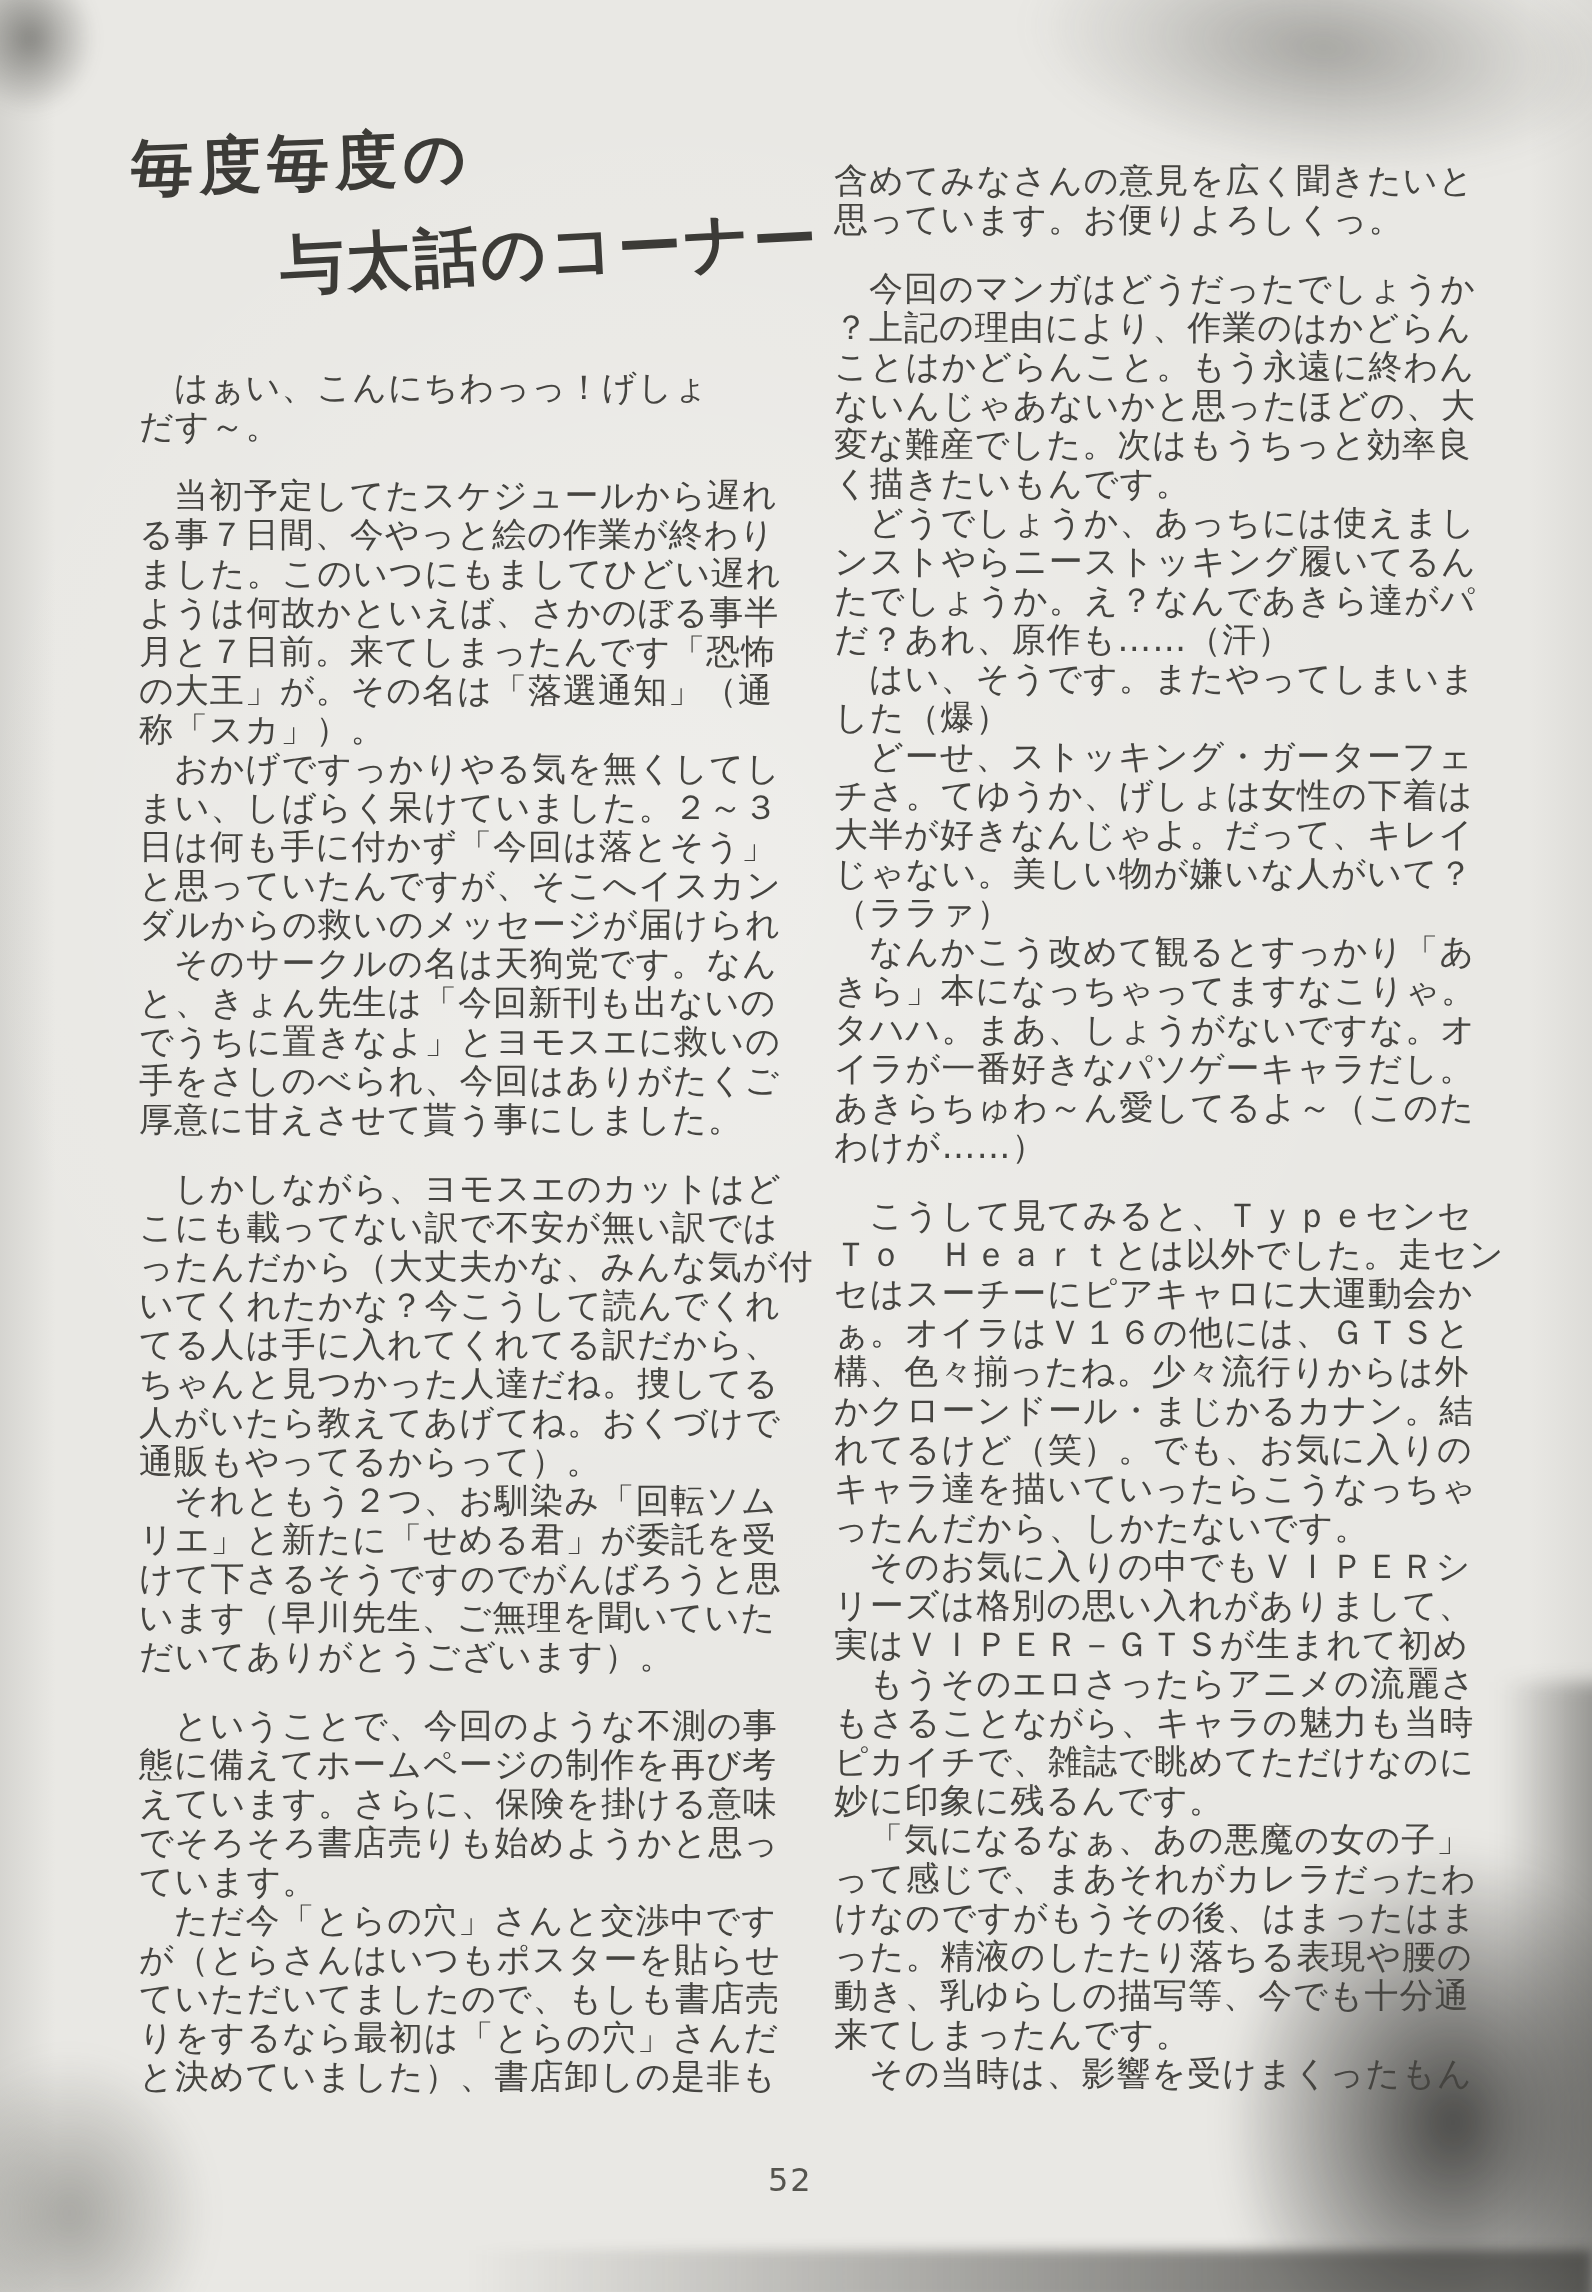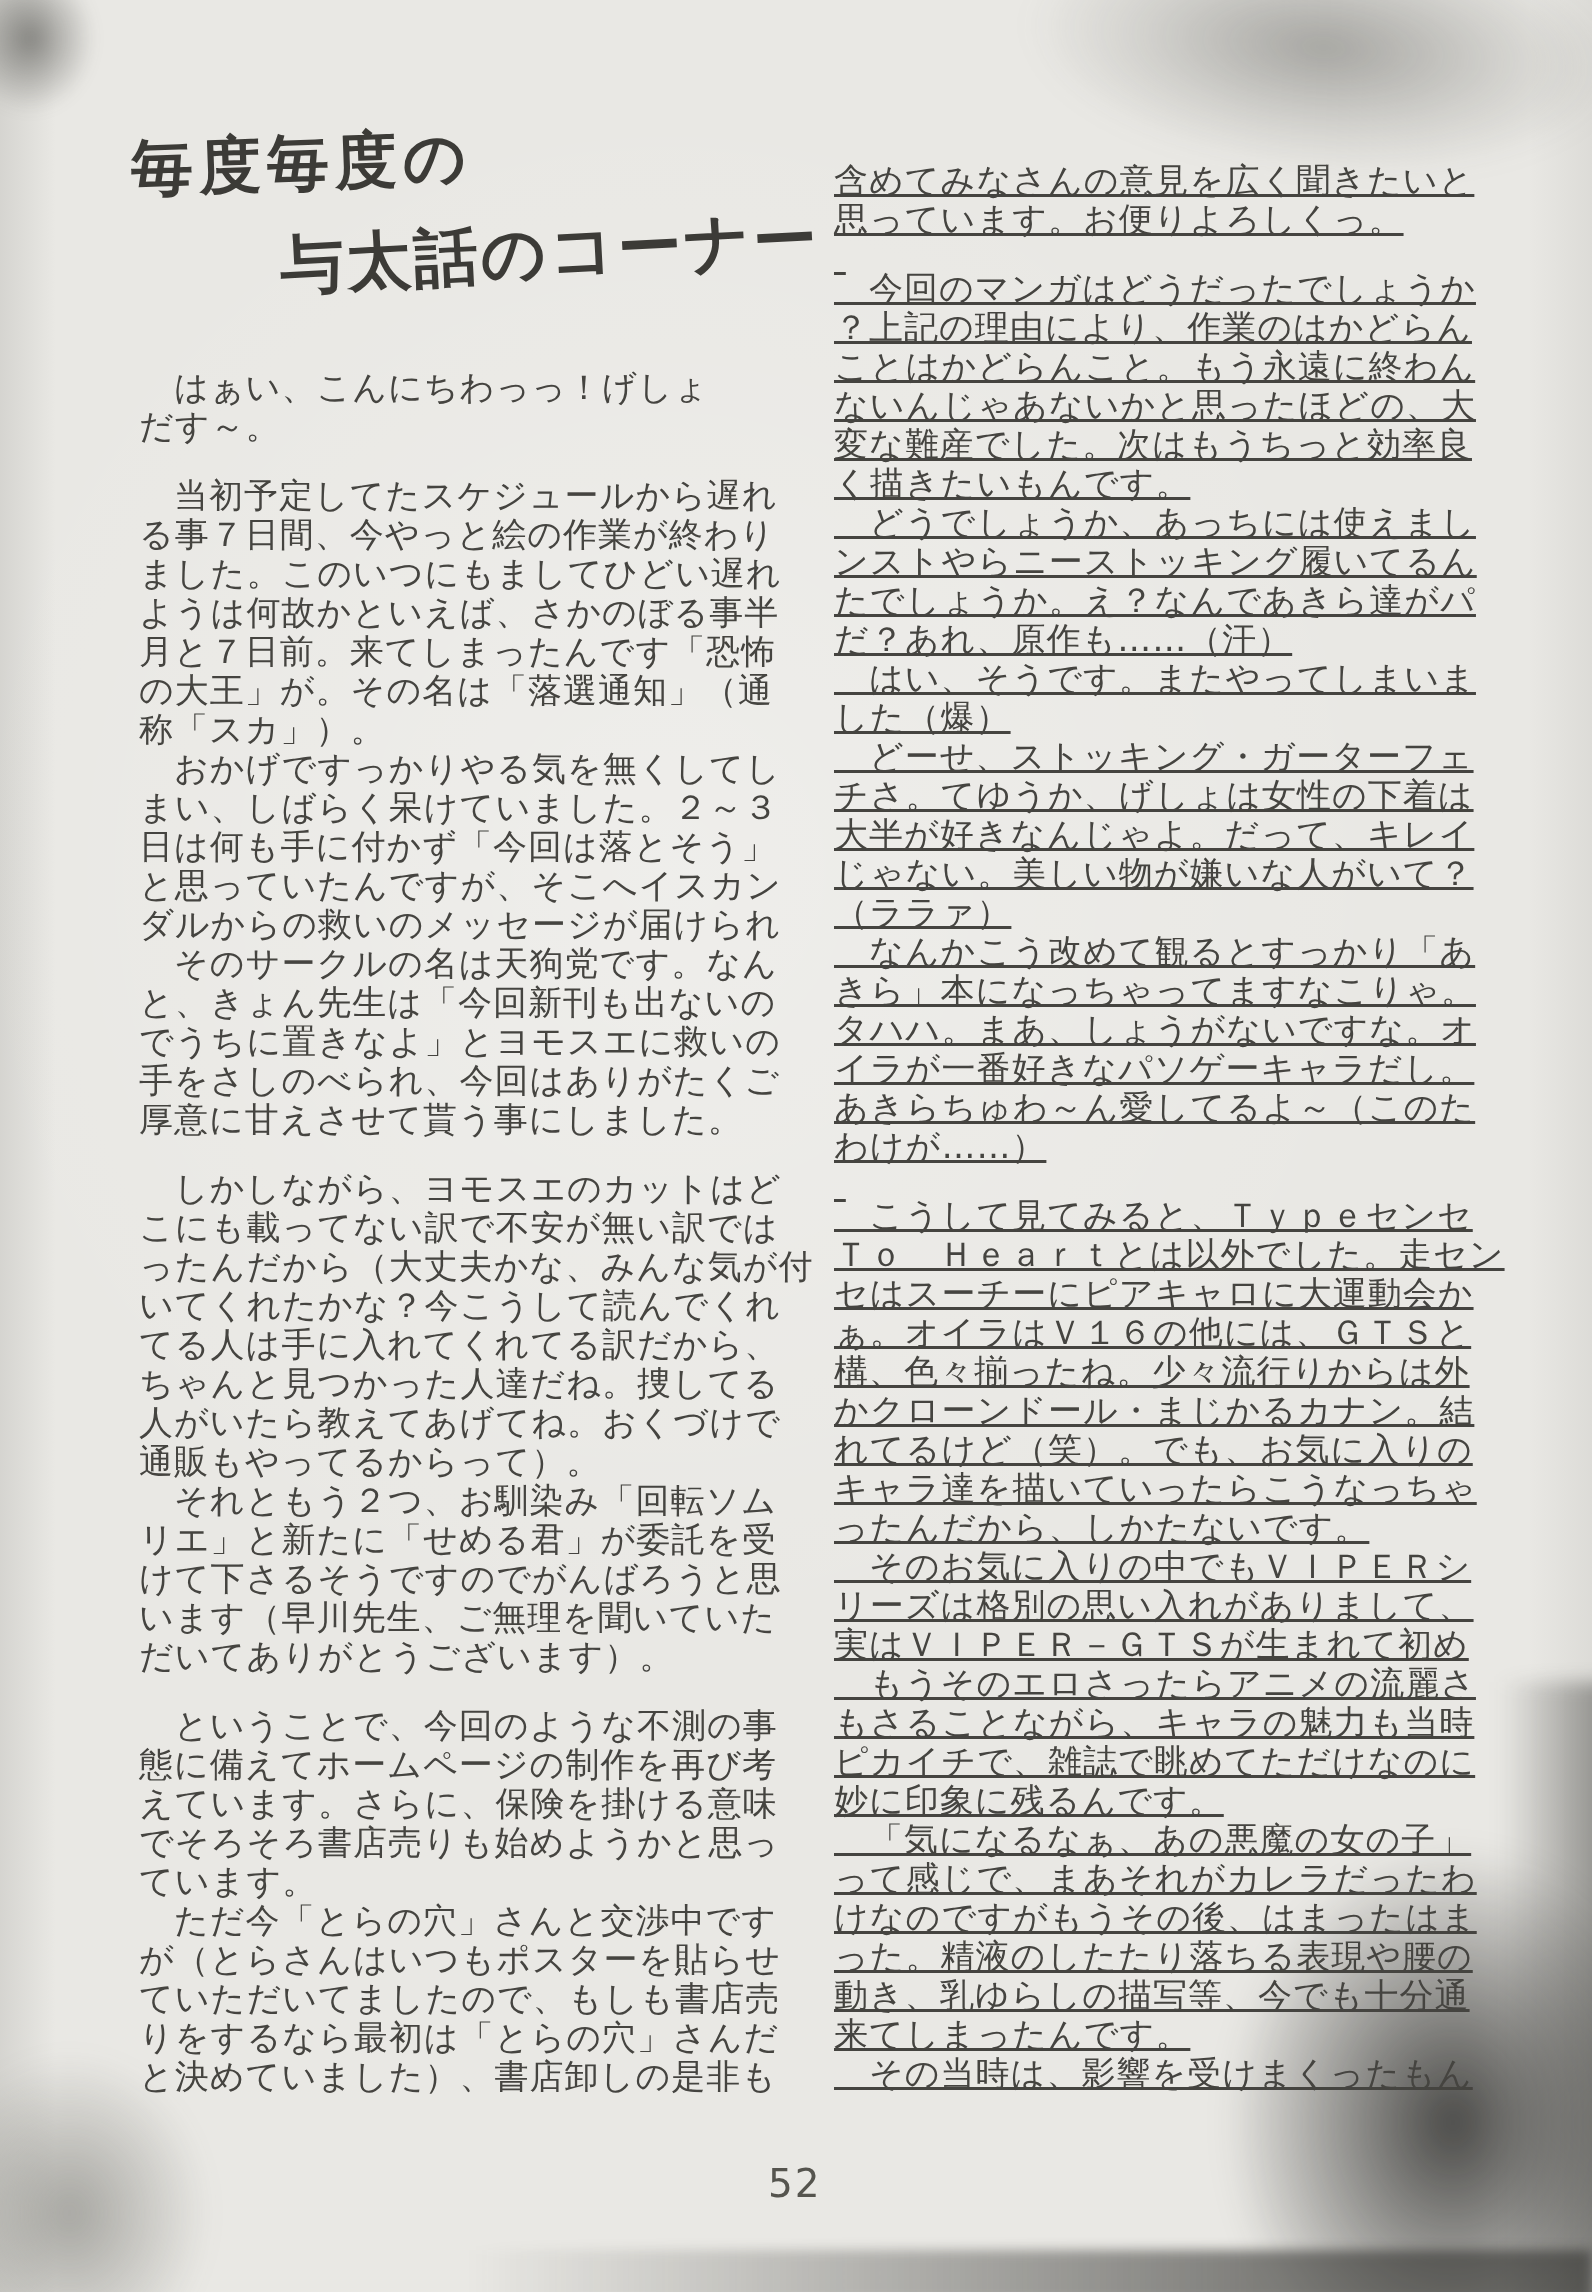--- a/index.html
+++ b/index.html
@@ -81,26 +81,26 @@
   .column .line {
     height: 39px;
     line-height: 39px;
     white-space: pre;
     letter-spacing: 1px;
   }
   .column .line.blank {
     height: 30px;
   }
   .left-column  { left: 139px; top: 368px;  width: 517px; }
-  .right-column { left: 834px; top: 161px;  width: 577px; text-decoration: underline; }
+  .right-column { left: 834px; top: 161px;  width: 577px; }
   .page-number {
     position: absolute;
     left: 768px;
     top: 2161px;
-    font-size: 39px;
+    font-size: 32px;
     letter-spacing: 2px;
     color: #55544e;
   }
 </style>
 </head>
 <body>
 
 <div class="page">
 
   <div class="artifact shadow-top-left"></div>

